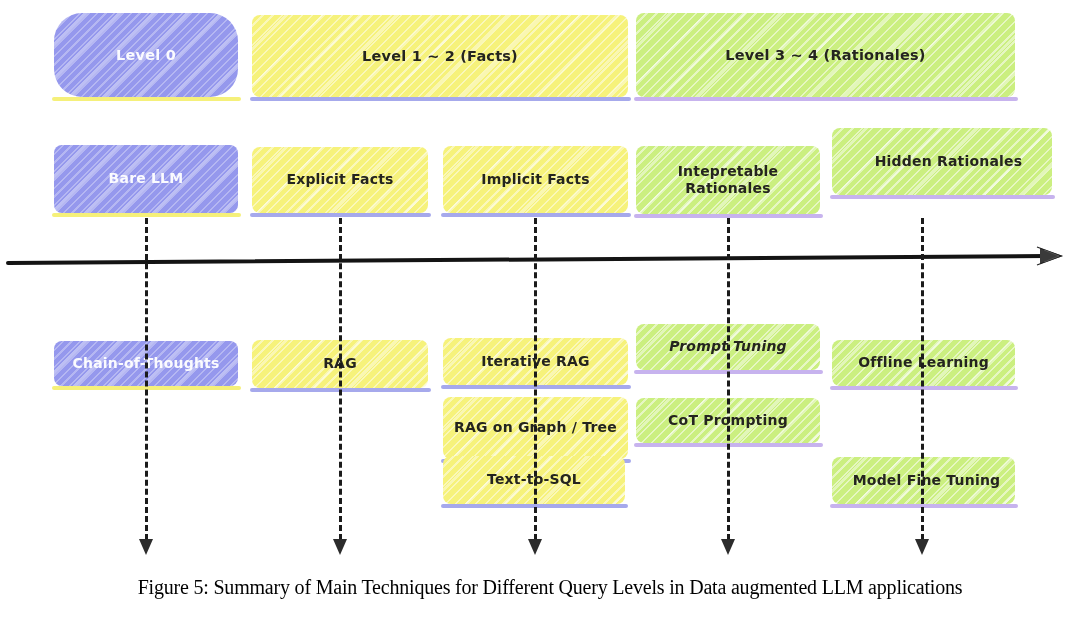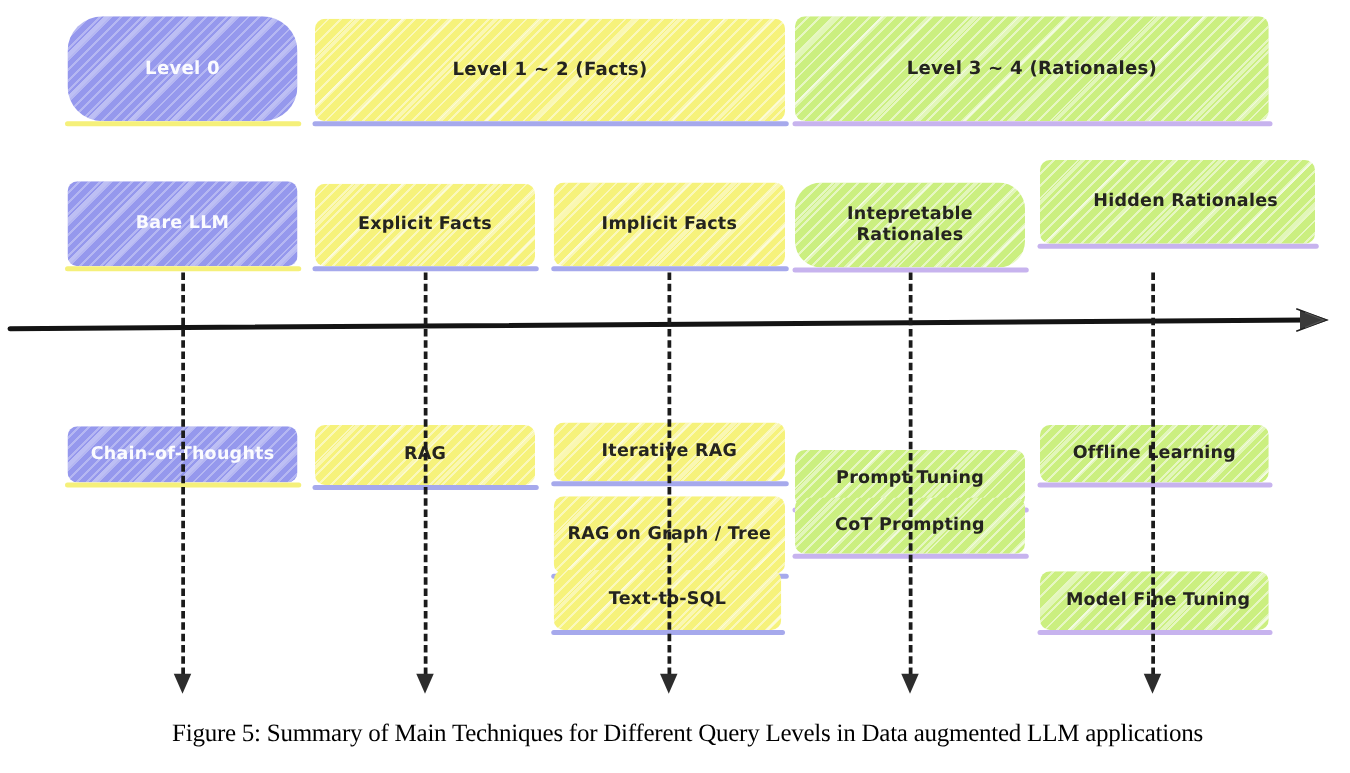--- a/index.html
+++ b/index.html
@@ -81,39 +81,39 @@
 
 <div class="stage">
 
   <div class="box purple band" style="left:54px;top:13px;width:184px;height:84px;border-radius:28px;">Level 0</div>
   <div class="box yellow band" style="left:252px;top:15px;width:376px;height:82px;">Level 1 ~ 2 (Facts)</div>
   <div class="box green band" style="left:636px;top:13px;width:379px;height:84px;">Level 3 ~ 4 (Rationales)</div>
 
   <div class="box purple" style="left:54px;top:145px;width:184px;height:68px;">Bare LLM</div>
   <div class="box yellow" style="left:252px;top:147px;width:176px;height:66px;">Explicit Facts</div>
   <div class="box yellow" style="left:443px;top:146px;width:185px;height:67px;">Implicit Facts</div>
-  <div class="box green" style="left:636px;top:146px;width:184px;height:68px;border-radius:21px;">Intepretable Rationales</div>
+  <div class="box green" style="left:636px;top:146px;width:184px;height:68px;">Intepretable Rationales</div>
   <div class="box green" style="left:832px;top:128px;width:220px;height:67px;padding-left:19px;">Hidden Rationales</div>
 
   <svg class="axis-svg" width="1080" height="46" viewBox="0 0 1080 46">
     <line x1="8" y1="25" x2="1046" y2="18" stroke="#141414" stroke-width="4" stroke-linecap="round"></line>
     <path d="M1040 10 L1063 18 L1040 26 Z" fill="#3a3a3a"></path>
     <path d="M1037 9 L1061 18 L1037 27" fill="none" stroke="#222" stroke-width="1.3"></path>
     <path d="M1044 12 L1059 18 L1044 24" fill="none" stroke="#555" stroke-width="1"></path>
   </svg>
 
   <div class="box purple" style="left:54px;top:341px;width:184px;height:45px;">Chain-of-Thoughts</div>
 
   <div class="box yellow" style="left:252px;top:340px;width:176px;height:48px;">RAG</div>
 
   <div class="box yellow" style="left:443px;top:338px;width:185px;height:47px;">Iterative RAG</div>
   <div class="box yellow" style="left:443px;top:397px;width:185px;height:62px;">RAG on Graph / Tree</div>
   <div class="box yellow" style="left:443px;top:456px;width:182px;height:48px;">Text-to-SQL</div>
 
-  <div class="box green" style="left:636px;top:360px;width:184px;height:46px;">Prompt Tuning</div>
+  <div class="box green" style="left:636px;top:324px;width:184px;height:46px;font-style:italic;">Prompt Tuning</div>
   <div class="box green" style="left:636px;top:398px;width:184px;height:45px;">CoT Prompting</div>
 
   <div class="box green" style="left:832px;top:340px;width:183px;height:46px;">Offline Learning</div>
   <div class="box green" style="left:832px;top:457px;width:183px;height:47px;padding-left:12px;">Model Fine Tuning</div>
 
   <div class="varrow" style="left:145px;"></div>
   <div class="vhead" style="left:139px;"></div>
 
   <div class="varrow" style="left:339px;"></div>
   <div class="vhead" style="left:333px;"></div>

